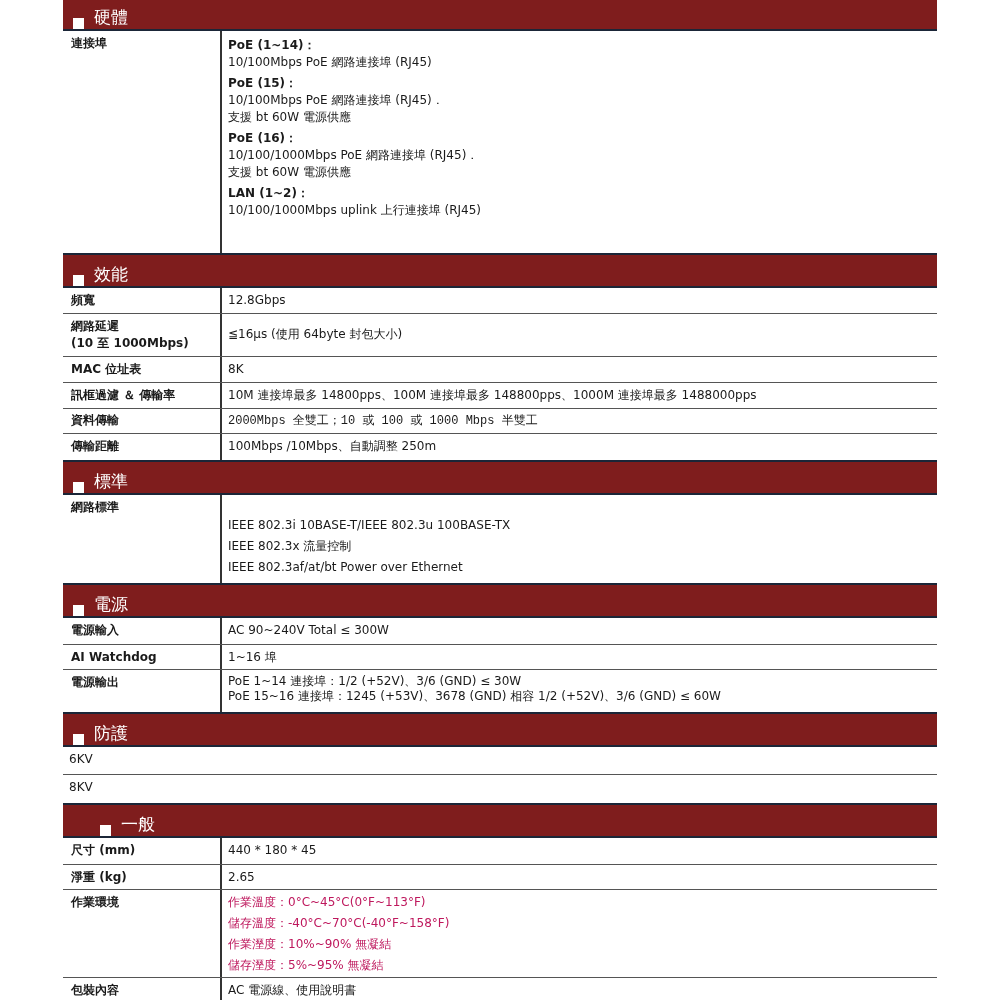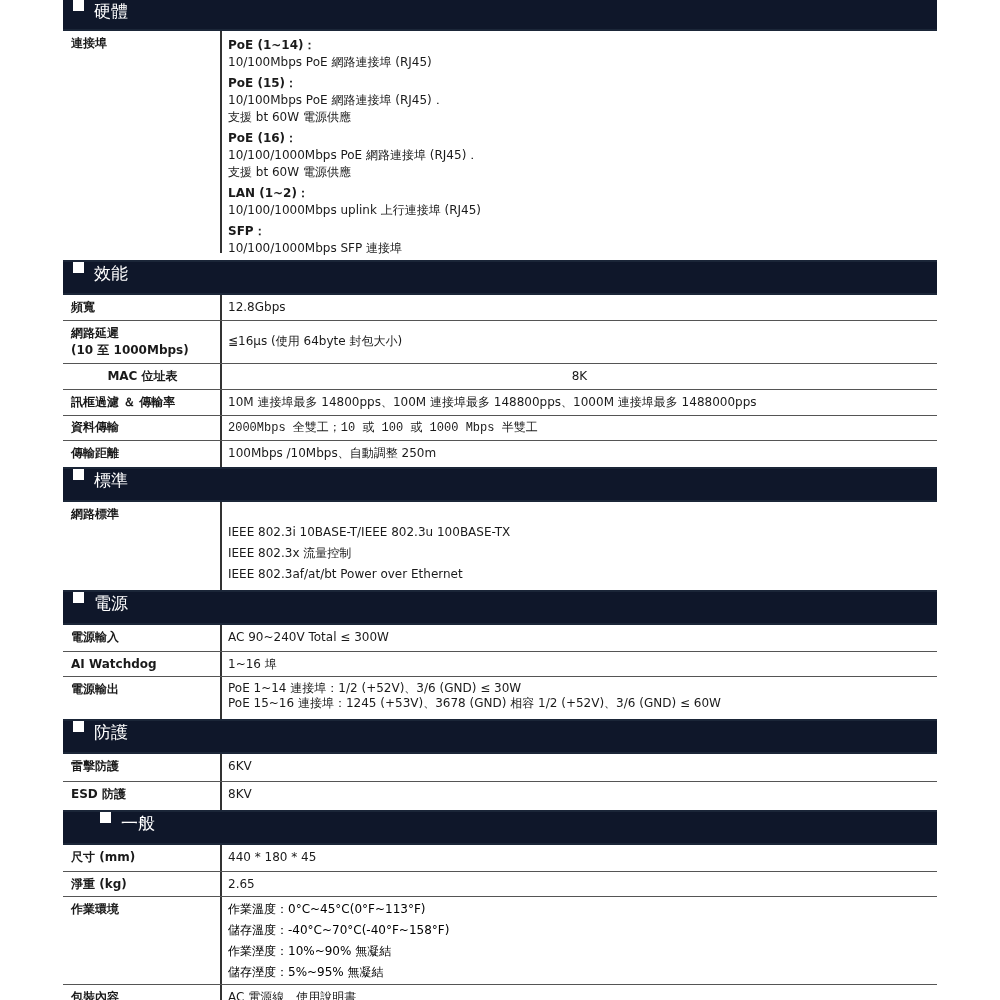--- a/index.html
+++ b/index.html
@@ -5,24 +5,24 @@
   html, body { margin: 0; padding: 0; background: #ffffff; }
   body {
     width: 1000px; height: 1000px; overflow: hidden; position: relative;
     font-family: "DejaVu Sans", "Liberation Sans", sans-serif;
     color: #1a1a1a;
   }
   .spec {
     position: absolute; left: 63px; top: 0; width: 874px;
   }
   .sec-head {
-    background: #0f172a;
+    background: #7f1d1d;
     color: #ffffff;
     height: 31px;
-    display: flex; align-items: flex-start;
+    display: flex; align-items: flex-end;
     padding-left: 8px;
     font-size: 17px;
     border-bottom: 2px solid #1b2638;
     border-top: 2px solid #1b2638;
     box-sizing: border-box;
   }
   .sec-head.first { border-top: none; height: 31px; }
   .sec-head .sq {
     width: 11px; height: 11px; background: #ffffff; display: inline-block;
     margin-right: 10px; margin-left: 2px;
@@ -47,21 +47,21 @@
     font-size: 12px;
     line-height: 17px;
     box-sizing: border-box;
   }
   .value .sub-title { font-weight: bold; display: block; }
   .value .line { display: block; }
   .value .blk { margin-bottom: 4px; display: block; }
   .value .blk:last-child { margin-bottom: 0; }
   .value.lines .line { line-height: 21px; }
   .label .line { display: block; }
-  .light { color: #000000; }
+  .light { color: #be185d; }
 </style>
 </head>
 <body>
 
 <div class="spec">
 
   <div class="sec-head first">
     <span class="sq"></span>
     <span>硬體</span>
   </div>
@@ -79,43 +79,39 @@
       </span>
       <span class="blk">
         <span class="sub-title">PoE (16)：</span>
         <span class="line">10/100/1000Mbps PoE 網路連接埠 (RJ45)．</span>
         <span class="line">支援 bt 60W 電源供應</span>
       </span>
       <span class="blk">
         <span class="sub-title">LAN (1~2)：</span>
         <span class="line">10/100/1000Mbps uplink 上行連接埠 (RJ45)</span>
       </span>
-      <span class="blk">
-        <span class="sub-title">SFP：</span>
-        <span class="line">10/100/1000Mbps SFP 連接埠</span>
-      </span>
     </div>
   </div>
 
   <div class="sec-head" style="height:35px;">
     <span class="sq"></span>
     <span>效能</span>
   </div>
   <div class="row" style="height:26px;">
     <div class="label">頻寬</div>
     <div class="value">12.8Gbps</div>
   </div>
   <div class="row" style="height:43px;">
     <div class="label">
       <span class="line">網路延遲</span>
       <span class="line">(10 至 1000Mbps)</span>
     </div>
     <div class="value" style="padding-top:12px;">≦16μs (使用 64byte 封包大小)</div>
   </div>
-  <div class="row" style="height:26px;text-align:center;">
+  <div class="row" style="height:26px;">
     <div class="label">MAC 位址表</div>
     <div class="value">8K</div>
   </div>
   <div class="row" style="height:26px;">
     <div class="label">訊框過濾 ＆ 傳輸率</div>
     <div class="value">10M 連接埠最多 14800pps、100M 連接埠最多 148800pps、1000M 連接埠最多 1488000pps</div>
   </div>
   <div class="row" style="height:25px;font-family:Liberation Mono, monospace;">
     <div class="label">資料傳輸</div>
     <div class="value">2000Mbps 全雙工；10 或 100 或 1000 Mbps 半雙工</div>
@@ -156,25 +152,23 @@
       <span class="line">PoE 1~14 連接埠：1/2 (+52V)、3/6 (GND) ≤ 30W</span>
       <span class="line">PoE 15~16 連接埠：1245 (+53V)、3678 (GND)  相容 1/2 (+52V)、3/6 (GND) ≤ 60W</span>
     </div>
   </div>
 
   <div class="sec-head" style="height:35px;">
     <span class="sq"></span>
     <span>防護</span>
   </div>
   <div class="row" style="height:28px;">
-    <div class="label">雷擊防護</div>
     <div class="value">6KV</div>
   </div>
   <div class="row last" style="height:28px;">
-    <div class="label">ESD 防護</div>
     <div class="value">8KV</div>
   </div>
 
   <div class="sec-head" style="height:35px;padding-left:35px;">
     <span class="sq"></span>
     <span>一般</span>
   </div>
   <div class="row" style="height:27px;">
     <div class="label">尺寸 (mm)</div>
     <div class="value">440 * 180 * 45</div>

